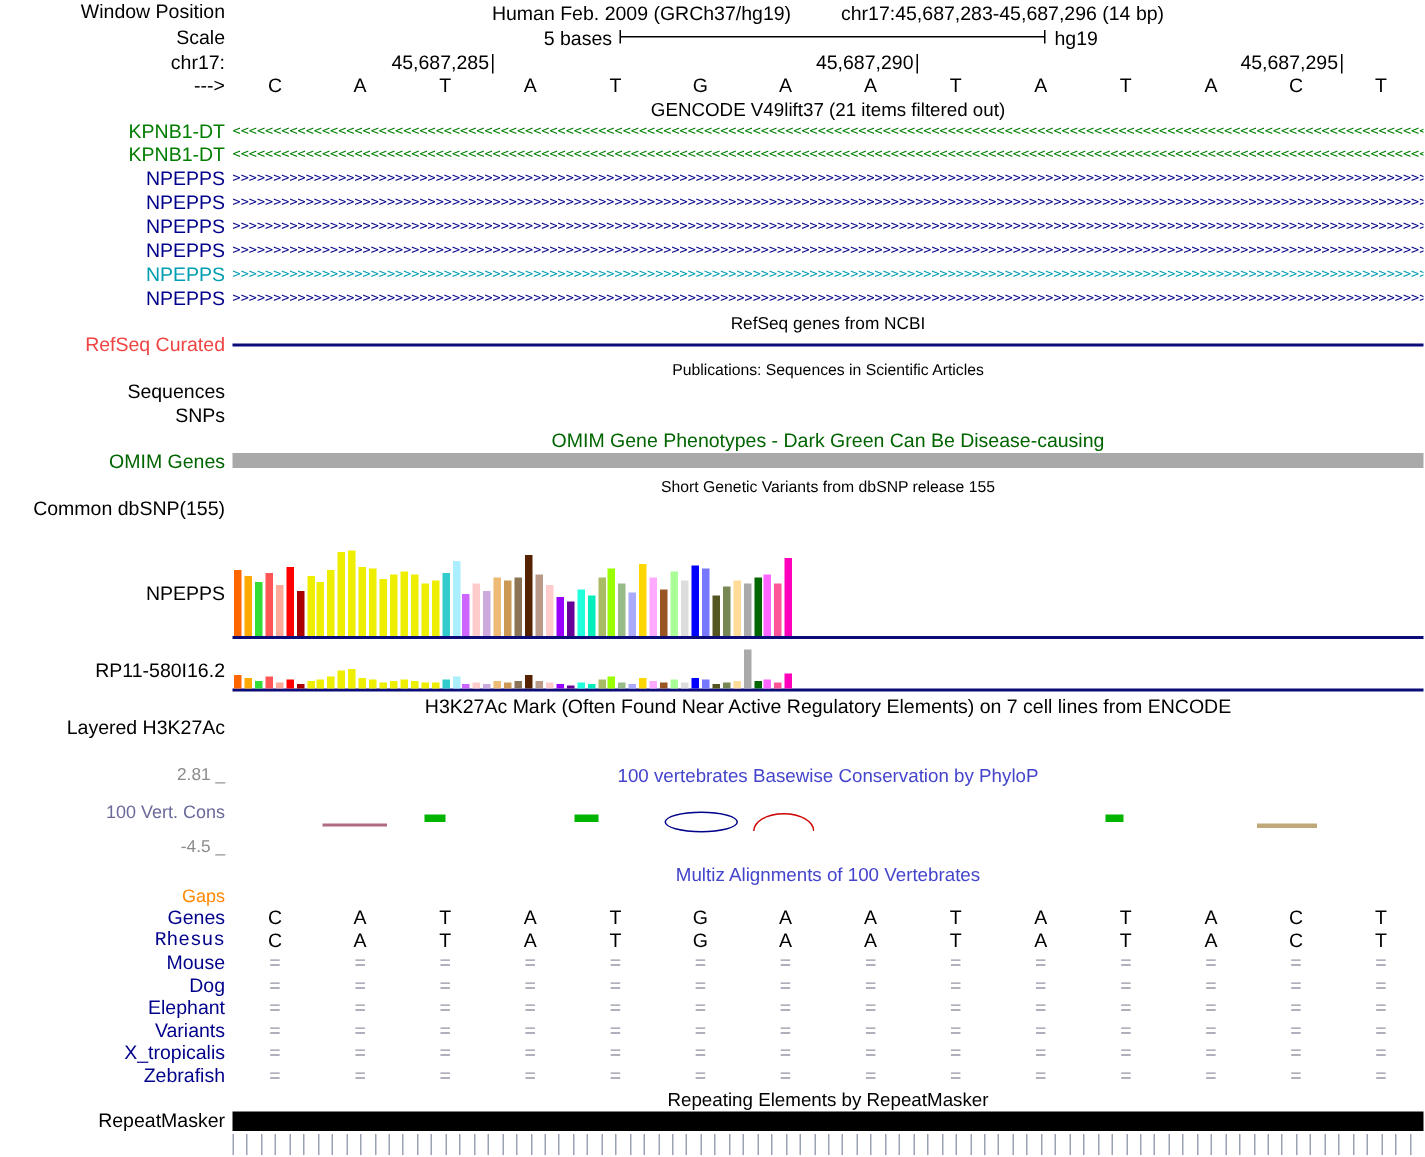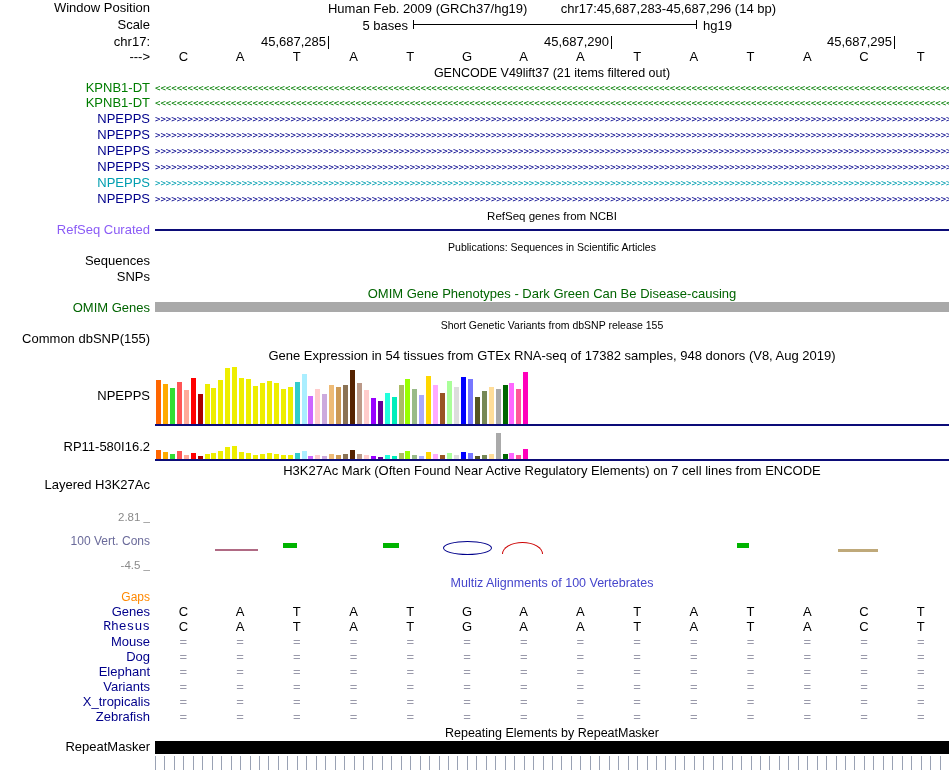--- a/index.html
+++ b/index.html
@@ -33,21 +33,21 @@
   <div class="abs" style="left:413px;top:20px;width:282px;height:9px;border-left:1px solid #000;border-right:1px solid #000">
     <div style="position:absolute;left:0;top:4px;width:100%;height:1px;background:#000"></div>
   </div>
   <div class="abs" style="left:703px;top:18px">hg19</div>
 
   <div id="left-col">
       <div class="left-label" style="top: 1px; color: rgb(0, 0, 0); text-align: center;">Window Position</div>
       <div class="left-label" style="top: 18px; color: rgb(0, 0, 0);">Scale</div>
       <div class="left-label" style="top: 35px; color: rgb(0, 0, 0);">chr17:</div>
       <div class="left-label" style="top: 50px; color: rgb(0, 0, 0);">---&gt;</div>
-      <div class="left-label" style="top: 223px; color: #8b5cf6;">RefSeq Curated</div>
+      <div class="left-label" style="top: 223px; color: #ef4444;">RefSeq Curated</div>
       <div class="left-label" style="top: 254px; color: rgb(0, 0, 0);">Sequences</div>
       <div class="left-label" style="top: 270px; color: rgb(0, 0, 0);">SNPs</div>
       <div class="left-label" style="top: 301px; color: rgb(0, 100, 0);">OMIM Genes</div>
       <div class="left-label" style="top: 332px; color: rgb(0, 0, 0);">Common dbSNP(155)</div>
       <div class="left-label" style="top: 389px; color: rgb(0, 0, 0);">NPEPPS</div>
       <div class="left-label" style="top: 440px; color: rgb(0, 0, 0);">RP11-580I16.2</div>
       <div class="left-label" style="top: 478px; color: rgb(0, 0, 0);">Layered H3K27Ac</div>
       <div class="left-label" style="top: 510px; color: rgb(138, 138, 138); font-size: 11.5px;">2.81 _</div>
       <div class="left-label" style="top: 534px; color: rgb(106, 106, 154); font-size: 12px;">100 Vert. Cons</div>
       <div class="left-label" style="top: 558px; color: rgb(138, 138, 138); font-size: 11.5px;">-4.5 _</div>
@@ -75,22 +75,22 @@
   <div class="hline" style="top:302px;height:10px;background:#a9a9a9"></div>
   <div class="hline" style="top:424px;height:2px;background:#0c0c78"></div>
   <div class="hline" style="top:459px;height:2px;background:#0c0c78"></div>
   <div class="hline" style="top:741px;height:13px;background:#000"></div>
 
 <div class="center-label" style="top: 66px; color: rgb(0, 0, 0); font-size: 12.5px;">GENCODE V49lift37 (21 items filtered out)</div>
     <div class="center-label" style="top: 209px; color: rgb(0, 0, 0); font-size: 11.5px;">RefSeq genes from NCBI</div>
     <div class="center-label" style="top: 287px; color: rgb(0, 100, 0); font-size: 13px;">OMIM Gene Phenotypes - Dark Green Can Be Disease-causing</div>
     <div class="center-label" style="top: 240px; color: rgb(0, 0, 0); font-size: 10.5px;">Publications: Sequences in Scientific Articles</div>
     <div class="center-label" style="top: 318px; color: rgb(0, 0, 0); font-size: 10.5px;">Short Genetic Variants from dbSNP release 155</div>
-    <div class="center-label" style="top: 349px; color: rgb(0, 0, 0); font-size: 13px;">Gene Expression in 54 tissues from GTEx RNA-seq of 17382 samples, 948 donors (V8, Aug 2019)</div>
     <div class="center-label" style="top: 464px; color: rgb(0, 0, 0); font-size: 13px;">H3K27Ac Mark (Often Found Near Active Regulatory Elements) on 7 cell lines from ENCODE</div>
+    <div class="center-label" style="top: 510px; color: rgb(69, 69, 204); font-size: 12.5px;">100 vertebrates Basewise Conservation by PhyloP</div>
     <div class="center-label" style="top: 576px; color: rgb(69, 69, 204); font-size: 12.5px;">Multiz Alignments of 100 Vertebrates</div>
     <div class="center-label" style="top: 726px; color: rgb(0, 0, 0); font-size: 12.5px;">Repeating Elements by RepeatMasker</div>
     <div class="coord-label" style="left: 214px; top: 35px;">45,687,285</div>
     <div class="tick" style="left: 328px; top: 36px; height: 13px;"></div>
     <div class="coord-label" style="left: 497px; top: 35px;">45,687,290</div>
     <div class="tick" style="left: 611px; top: 36px; height: 13px;"></div>
     <div class="coord-label" style="left: 780px; top: 35px;">45,687,295</div>
     <div class="tick" style="left: 894px; top: 36px; height: 13px;"></div>
     <div class="seq-row" style="top: 50px;">
       <div class="seq-cell">C</div>

